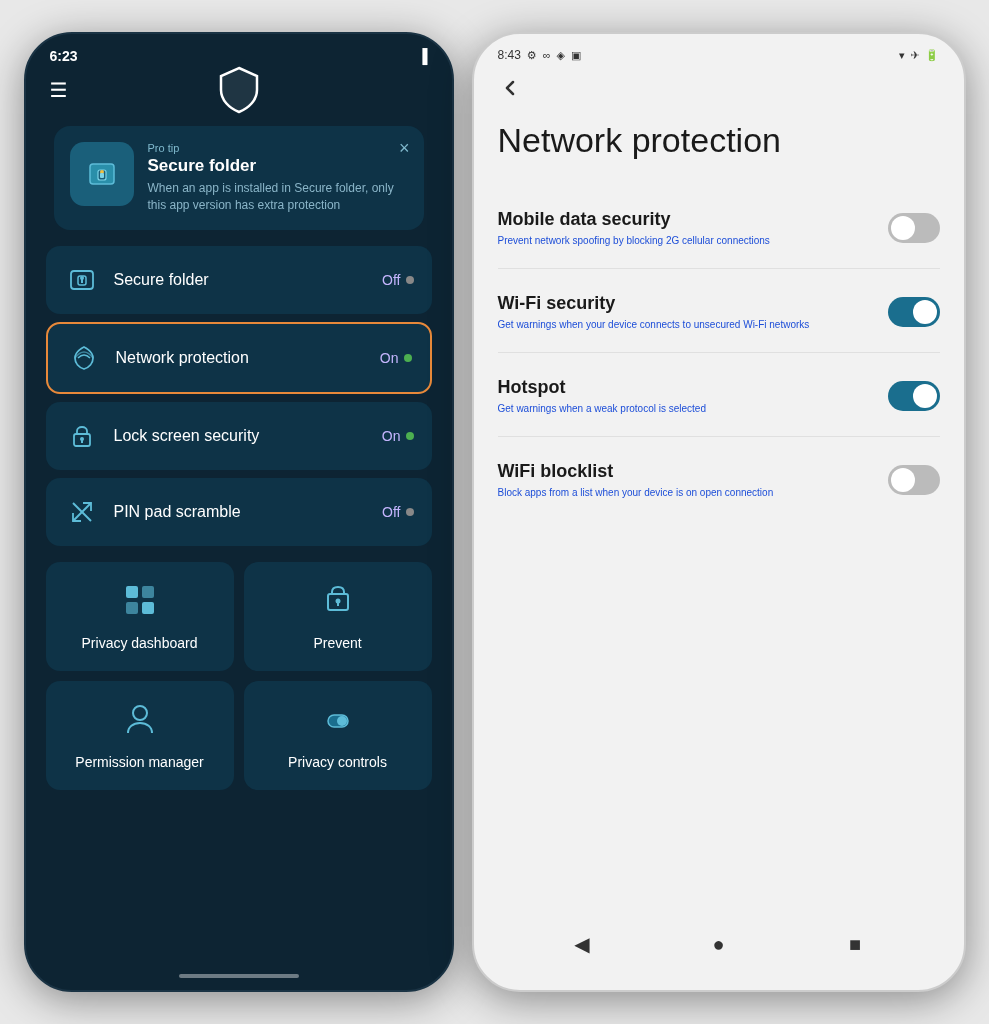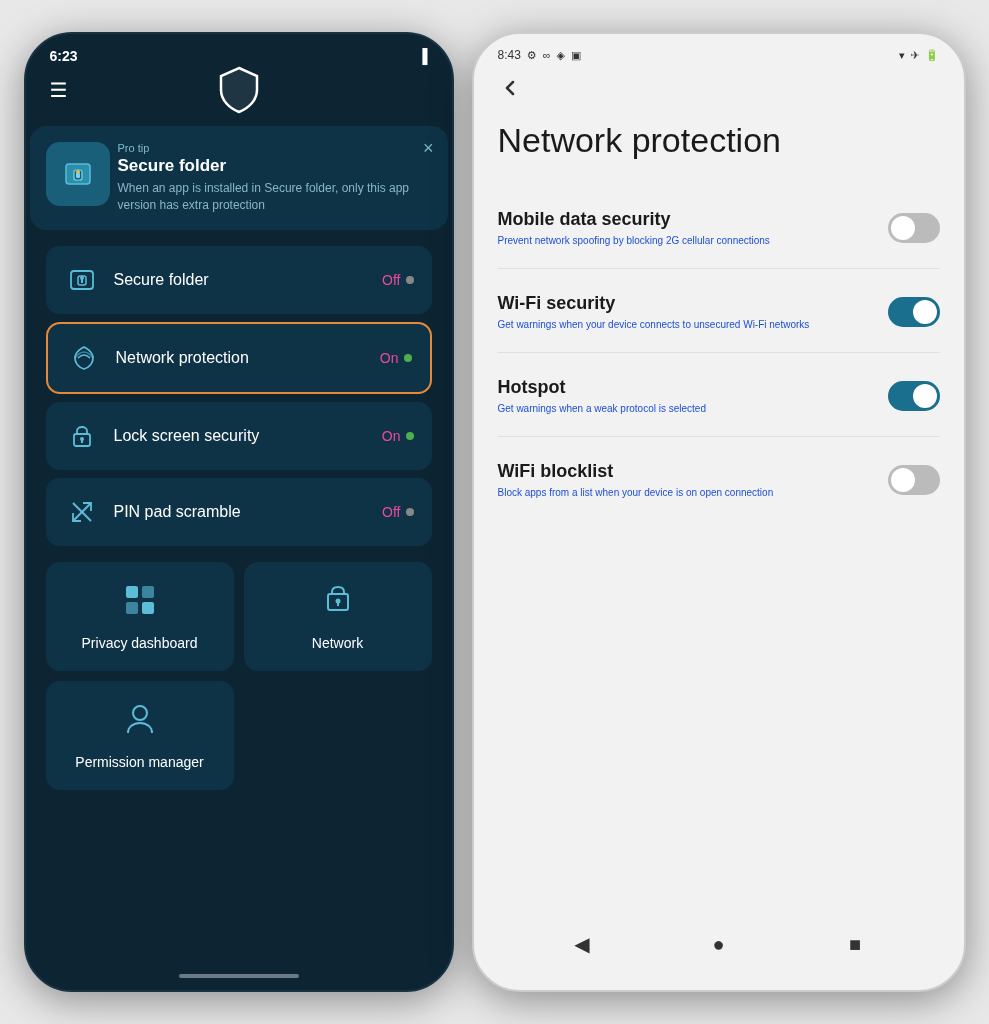--- a/index.html
+++ b/index.html
@@ -54,27 +54,27 @@
     .phone-left .header .shield-logo {
       position: absolute;
       left: 50%;
       transform: translateX(-50%);
       width: 52px;
       height: 52px;
     }
 
     
     .pro-tip-card {
-      margin: 8px 4px 16px;
+      margin: 8px 28px 16px;
       background: #0e3347;
       border-radius: 16px;
       padding: 16px;
       display: flex;
       align-items: flex-start;
-      gap: 8px;
+      gap: 14px;
       position: relative;
     }
 
     .pro-tip-icon {
       width: 64px;
       height: 64px;
       background: #1a5f7a;
       border-radius: 14px;
       display: flex;
       align-items: center;
@@ -154,21 +154,21 @@
     }
 
     .menu-item-label {
       flex: 1;
       color: white;
       font-size: 16px;
       font-weight: 500;
     }
 
     .menu-item-status {
-      color: #ec4899;
+      color: #c4b5fd;
       font-size: 14px;
       display: flex;
       align-items: center;
       gap: 5px;
     }
 
     .status-dot {
       width: 8px;
       height: 8px;
       border-radius: 50%;
@@ -486,33 +486,42 @@
 
     <div class="grid-item">
       <div class="grid-item-icon">
         <svg width="36" height="36" viewBox="0 0 36 36" fill="none">
           <rect x="8" y="12" width="20" height="16" rx="2" stroke="#5dbcd8" stroke-width="2" fill="none"></rect>
           <path d="M12 12 V10 C12 7 14 5 18 5 C22 5 24 7 24 10 V12" stroke="#5dbcd8" stroke-width="2" fill="none"></path>
           <circle cx="18" cy="19" r="2.5" fill="#5dbcd8"></circle>
           <rect x="17" y="20" width="2" height="4" fill="#5dbcd8"></rect>
         </svg>
       </div>
-      <span class="grid-item-label">Network</span>
+      <span class="grid-item-label">Prevent</span>
     </div>
 
     <div class="grid-item">
       <div class="grid-item-icon">
         <svg width="36" height="36" viewBox="0 0 36 36" fill="none">
           <circle cx="18" cy="12" r="7" stroke="#5dbcd8" stroke-width="2" fill="none"></circle>
           <path d="M6 32 C6 26 11 22 18 22 C25 22 30 26 30 32" stroke="#5dbcd8" stroke-width="2" fill="none"></path>
         </svg>
       </div>
       <span class="grid-item-label">Permission manager</span>
     </div>
 
+    <div class="grid-item">
+      <div class="grid-item-icon">
+        <svg width="36" height="36" viewBox="0 0 36 36" fill="none">
+          <rect x="8" y="14" width="20" height="12" rx="6" fill="#1a6e8e" stroke="#5dbcd8" stroke-width="1.5"></rect>
+          <circle cx="22" cy="20" r="5" fill="#5dbcd8"></circle>
+        </svg>
+      </div>
+      <span class="grid-item-label">Privacy controls</span>
+    </div>
   </div>
 
   <div class="home-indicator-left"></div>
 </div>
 
 <div class="phone-right">
 
   <div class="status-bar">
     <div class="status-bar-left">
       <span>8:43</span>

